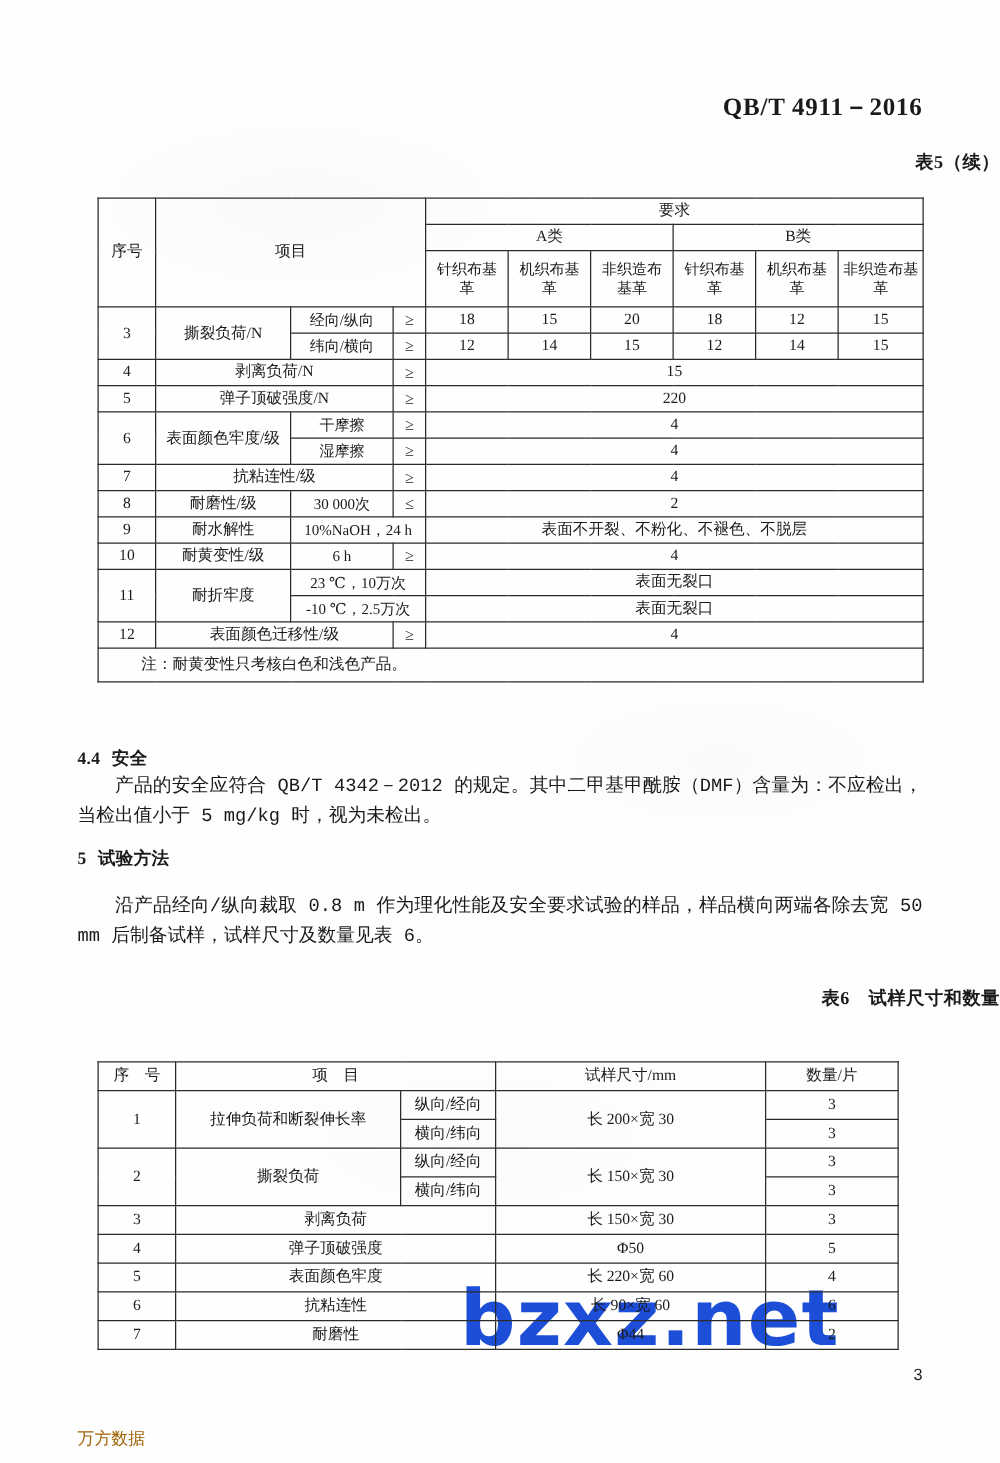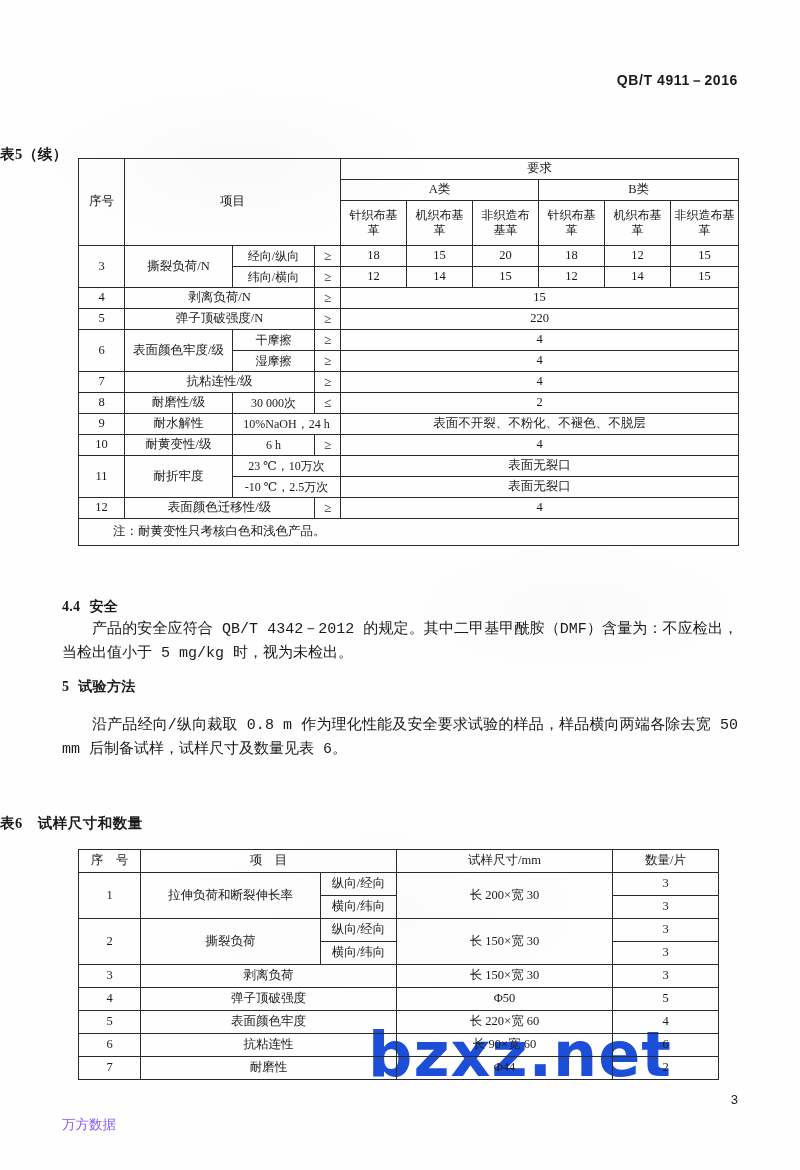--- a/index.html
+++ b/index.html
@@ -45,35 +45,34 @@
     color: #1d4ed8;
     white-space: nowrap;
     user-select: none;
     pointer-events: none;
   }
 
   .std-header {
     position: absolute;
     right: 62px;
     top: 72px;
-    font-family: Liberation Sans, sans-serif;
+    font-family: Liberation Serif, serif;
     font-weight: bold;
-    font-size: 14px;
+    font-size: 20px;
     letter-spacing: 0.6px;
     white-space: nowrap;
   }
 
   .table-title {
     position: absolute;
     width: 100%;
-    text-align: left;
+    text-align: right;
     font-weight: bold;
     font-size: 14.5px;
     letter-spacing: 0.5px;
-    margin-top: 25px;
   }
   #tbl5-title { top: 120px; }
   #tbl6-title { top: 789px; font-size: 14.5px; }
 
   table.doc {
     position: absolute;
     border-collapse: collapse;
     table-layout: fixed;
     font-size: 12.5px;
   }
@@ -140,23 +139,23 @@
   .page-number {
     position: absolute;
     right: 62px;
     top: 1092px;
     font-size: 13px;
     font-family: "Liberation Sans", "DejaVu Sans", sans-serif;
   }
   .db-mark {
     position: absolute;
     left: 62px;
-    top: 1116px;
+    top: 1142px;
     font-size: 13.5px;
-    color: #8b5cf6;
+    color: #a16207;
     font-family: "DejaVu Sans", "Liberation Sans", sans-serif;
   }
 </style>
 </head>
 <body>
 
 <div class="page">
   <div class="paper-texture"></div>
 
   <div class="watermark">bzxz.net</div>

